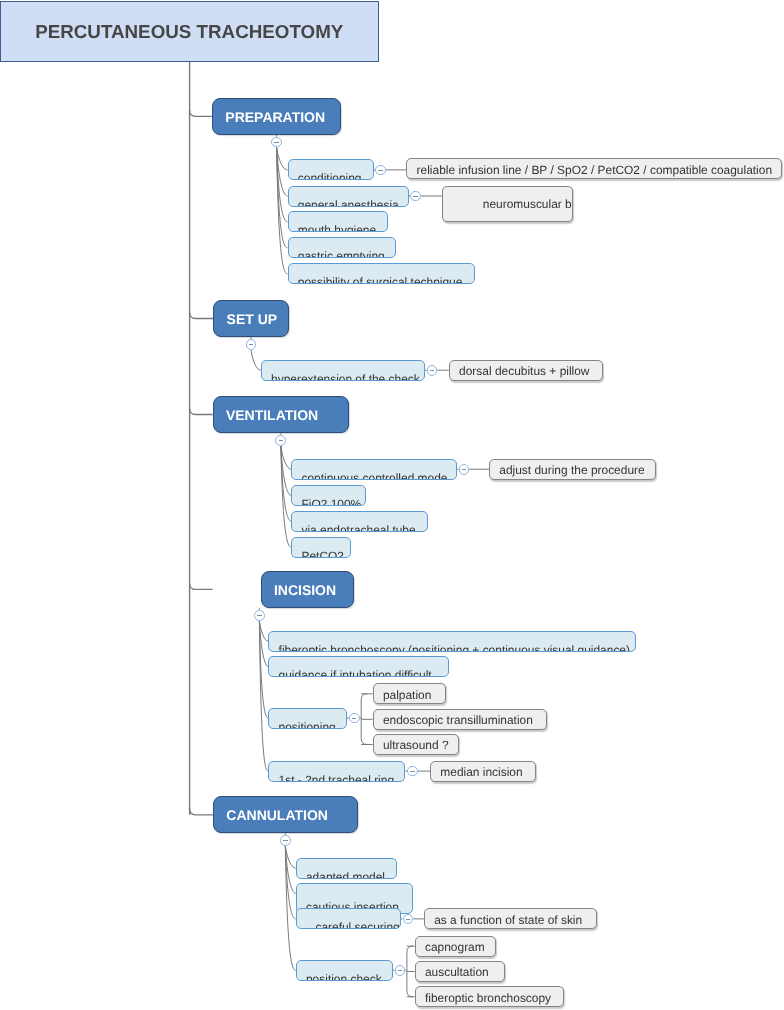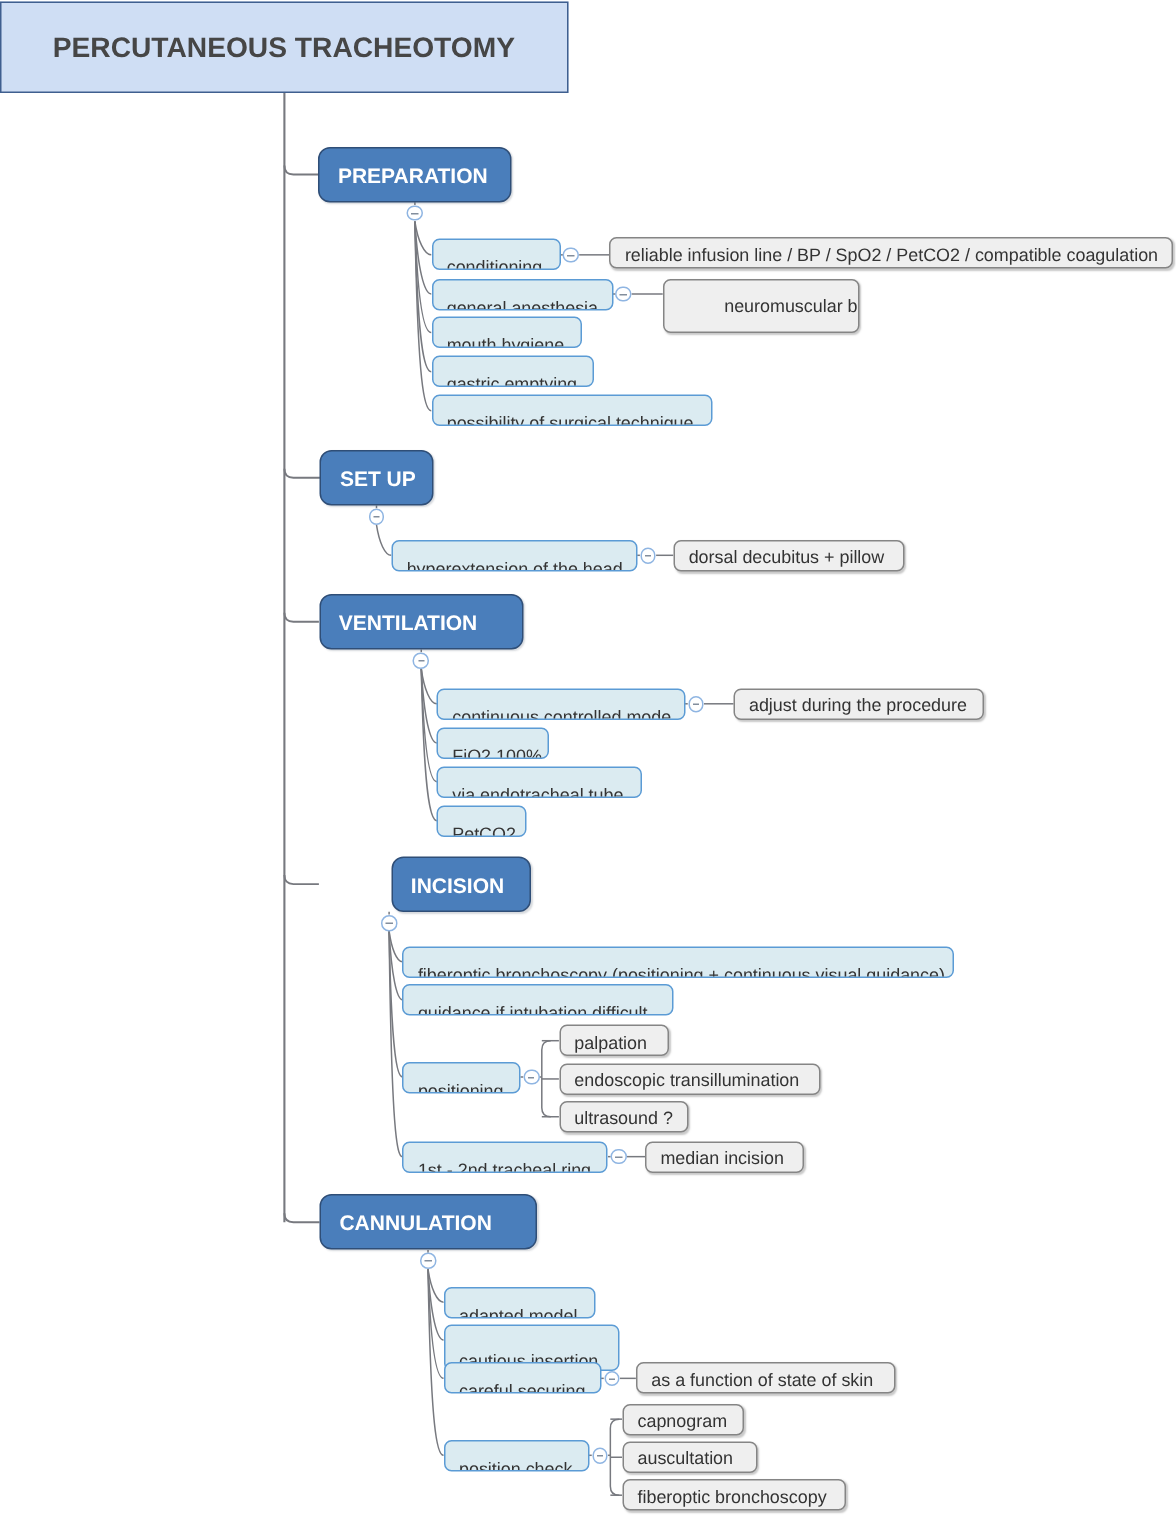--- a/index.html
+++ b/index.html
@@ -130,21 +130,21 @@
       <div class="node l2-node" style="left: 287.5px; top: 263.3px; width: 187px; height: 21px;">
         <span>possibility of surgical technique</span>
       </div>
       <div class="node l1-node" style="left: 213.3px; top: 300px; width: 75.4px; height: 37px;">
         <span>SET UP</span>
       </div>
       <div class="knob" style="left: 245.6px; top: 338.9px;">
         <span class="minus"></span>
       </div>
       <div class="node l2-node" style="left: 260.8px; top: 359.7px; width: 164px; height: 21px;">
-        <span>hyperextension of the head</span>
+        <span>hyperextension of the check</span>
       </div>
       <div class="knob" style="left: 426.6px; top: 364.8px;">
         <span class="minus"></span>
       </div>
       <div class="node l3-node" style="left: 448.8px; top: 359.7px; width: 154.4px; height: 21px;">
         <span>dorsal decubitus + pillow</span>
       </div>
       <div class="node l1-node" style="left: 212.6px; top: 396px; width: 136.5px; height: 37px;">
         <span>VENTILATION</span>
       </div>
@@ -210,21 +210,21 @@
       </div>
       <div class="knob" style="left: 279.95px; top: 835.2px;">
         <span class="minus"></span>
       </div>
       <div class="node l2-node" style="left: 295.7px; top: 857.6px; width: 101px; height: 21px;">
         <span>adapted model</span>
       </div>
       <div class="node l2-node" style="left: 295.7px; top: 882.8px; width: 117px; height: 31px;">
         <span>cautious insertion</span>
       </div>
-      <div class="node l2-node" style="left: 295.7px; top: 908.4px; width: 105px; height: 21px;">
+      <div class="node l2-node" style="left: 295.7px; top: 908.4px; width: 105px; height: 21px; justify-content: flex-end;">
         <span>careful securing</span>
       </div>
       <div class="knob" style="left: 402.5px; top: 913.5px;">
         <span class="minus"></span>
       </div>
       <div class="node l3-node" style="left: 423.9px; top: 908.4px; width: 172.7px; height: 21px;">
         <span>as a function of state of skin</span>
       </div>
       <div class="node l2-node" style="left: 295.7px; top: 959.7px; width: 97px; height: 21px;">
         <span>position check</span>

